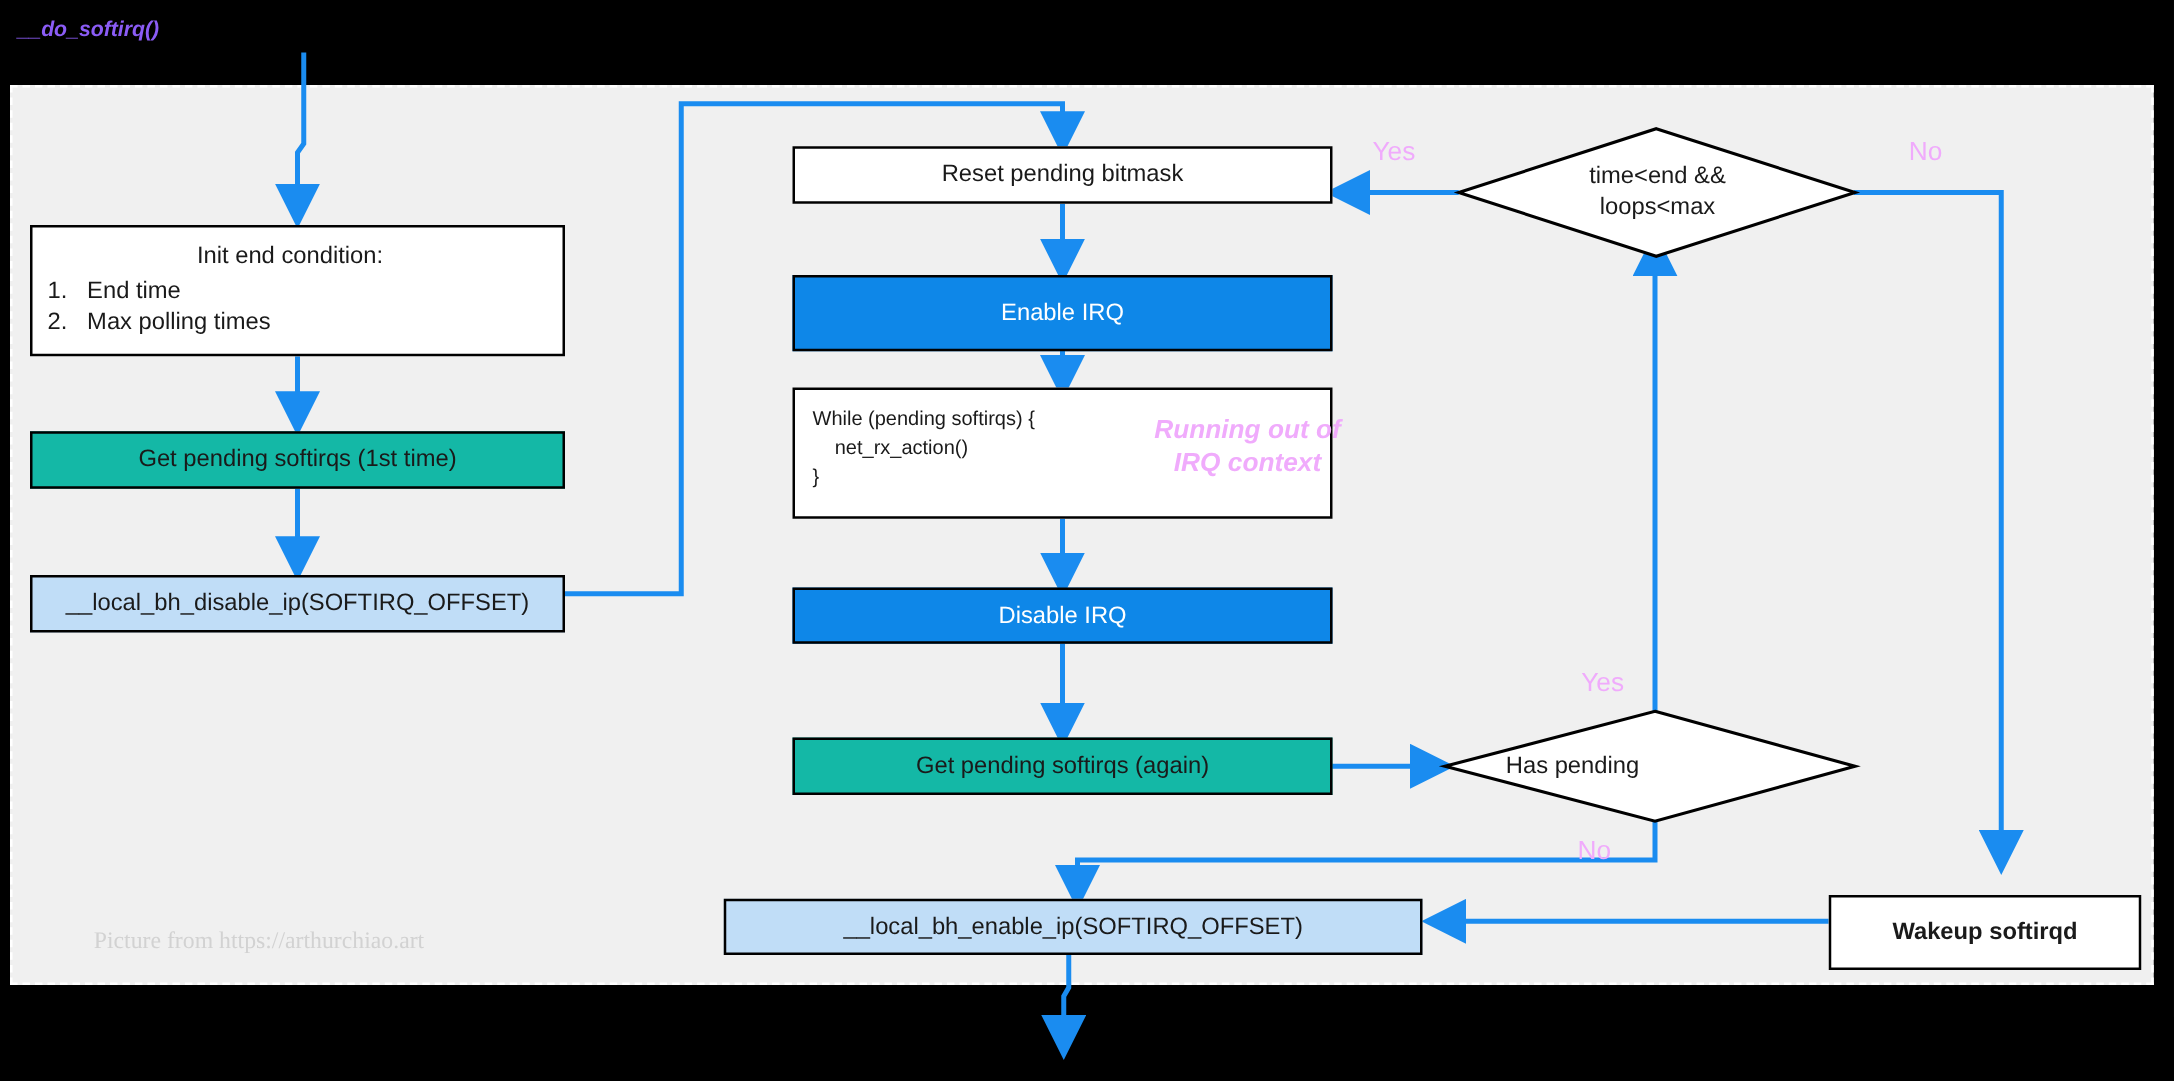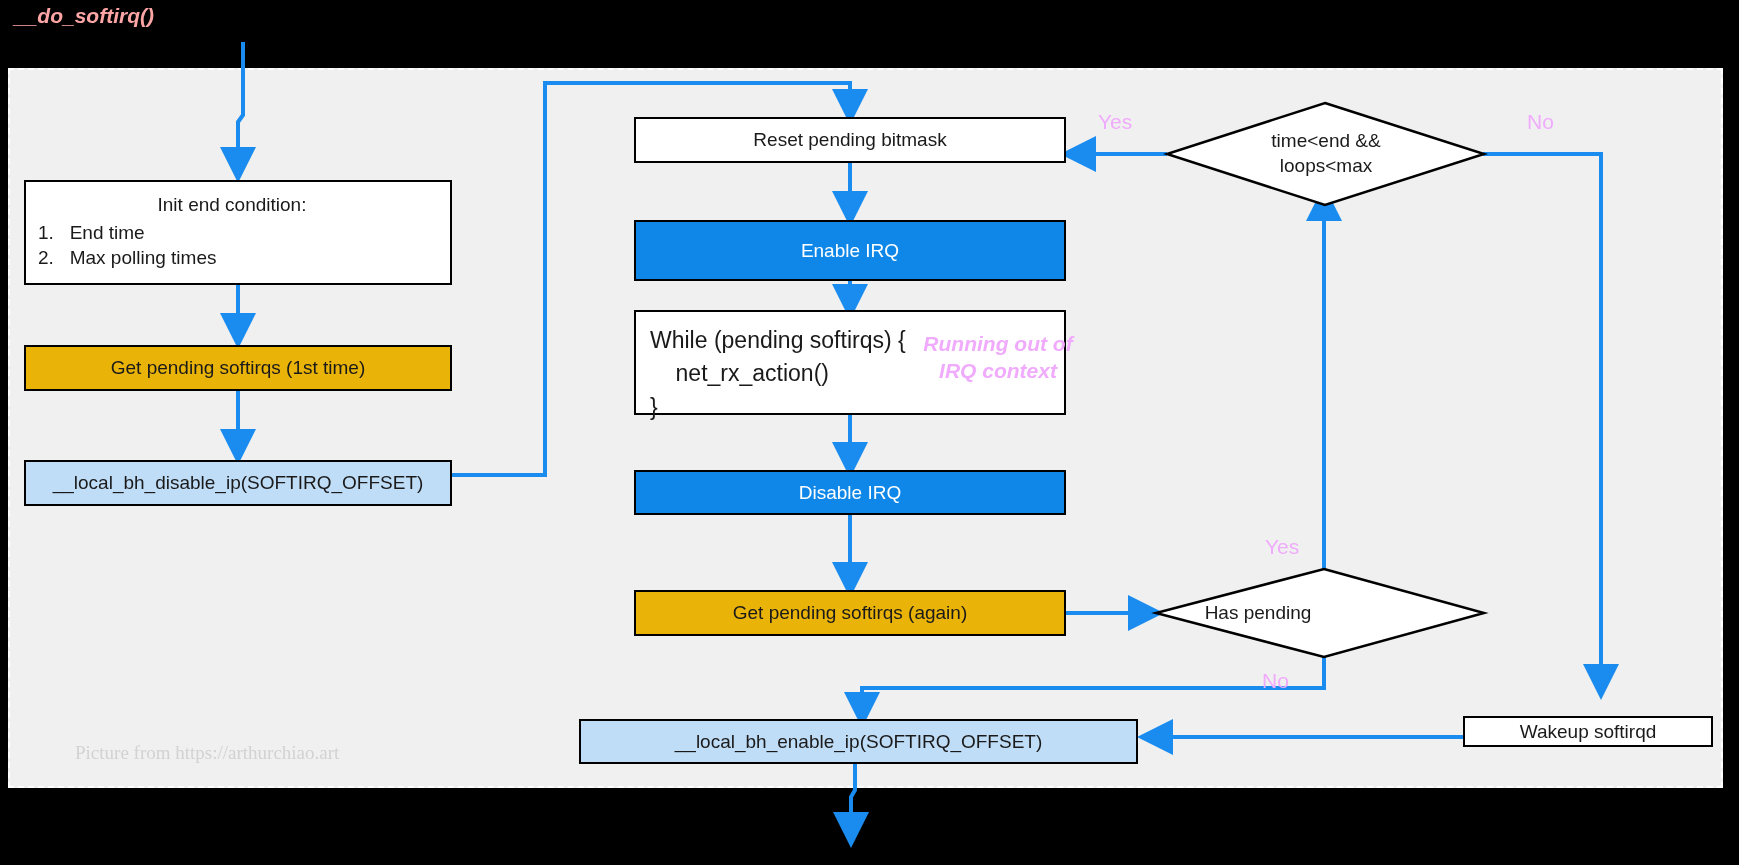--- a/index.html
+++ b/index.html
@@ -31,25 +31,25 @@
     width: 1715px;
     height: 720px;
     background: #f0f0f0;
     border: 2px dashed #ffffff;
     box-sizing: border-box;
   }
 
   .title {
     position: absolute;
     left: 14px;
-    top: 4px;
-    font-size: 21px;
+    top: 14px;
+    font-size: 17px;
     font-weight: bold;
     font-style: italic;
-    color: #fca5a5;
+    color: #8b5cf6;
     letter-spacing: 0px;
     white-space: nowrap;
   }
 
   .watermark {
     position: absolute;
     left: 75px;
     top: 742px;
     font-family: "Liberation Serif", serif;
     font-size: 19px;
@@ -64,21 +64,21 @@
     border: 2px solid #000000;
     display: flex;
     align-items: center;
     justify-content: center;
     font-size: 19px;
     color: #1a1a1a;
     text-align: center;
     background: #ffffff;
     line-height: 1.35;
   }
-  .node.pink { background: #eab308; }
+  .node.pink { background: #14b8a6; }
   .node.lightblue { background: #c0ddf7; }
   .node.blue { background: #0e87e8; color: #ffffff; }
 
   .listbox {
     display: block;
     padding: 10px 12px 8px 0;
   }
   .listbox .hdr {
     text-align: center;
     font-size: 19px;
@@ -91,21 +91,21 @@
     white-space: pre;
   }
 
   .codebox {
     display: block;
     padding: 12px 0 10px 14px;
     text-align: left;
     position: relative;
   }
   .codebox .cl {
-    font-size: 23px;
+    font-size: 16px;
     white-space: pre;
     line-height: 1.45;
   }
 
   .annot-red {
     position: absolute;
     font-size: 21px;
     font-weight: bold;
     color: #f0abfc;
     line-height: 1.3;
@@ -219,21 +219,21 @@
 
   <div class="annot-red" style="left:908px; top:330px; width:180px;">Running out of
 IRQ context</div>
 
   <div class="node blue" style="left:634px; top:470px; width:432px; height:45px;">Disable IRQ</div>
 
   <div class="node pink" style="left:634px; top:590px; width:432px; height:46px;">Get pending softirqs (again)</div>
 
   <div class="node lightblue" style="left:579px; top:719px; width:559px; height:45px;">__local_bh_enable_ip(SOFTIRQ_OFFSET)</div>
 
-  <div class="node" style="left:1463px; top:716px; width:250px; height:31px;">Wakeup softirqd</div>
+  <div class="node" style="left:1463px; top:716px; width:250px; height:60px;font-weight:bold;">Wakeup softirqd</div>
 
   <div class="diamond-label" style="left:1240px; top:122px; width:172px; height:64px;">time&lt;end &amp;&amp;
 loops&lt;max</div>
 
   <div class="diamond-label" style="left:1172px; top:598px; width:172px; height:30px;">Has pending</div>
 
   <div class="edge-label" style="left:1098px; top:110px;">Yes</div>
 
   <div class="edge-label" style="left:1527px; top:110px;">No</div>
 

